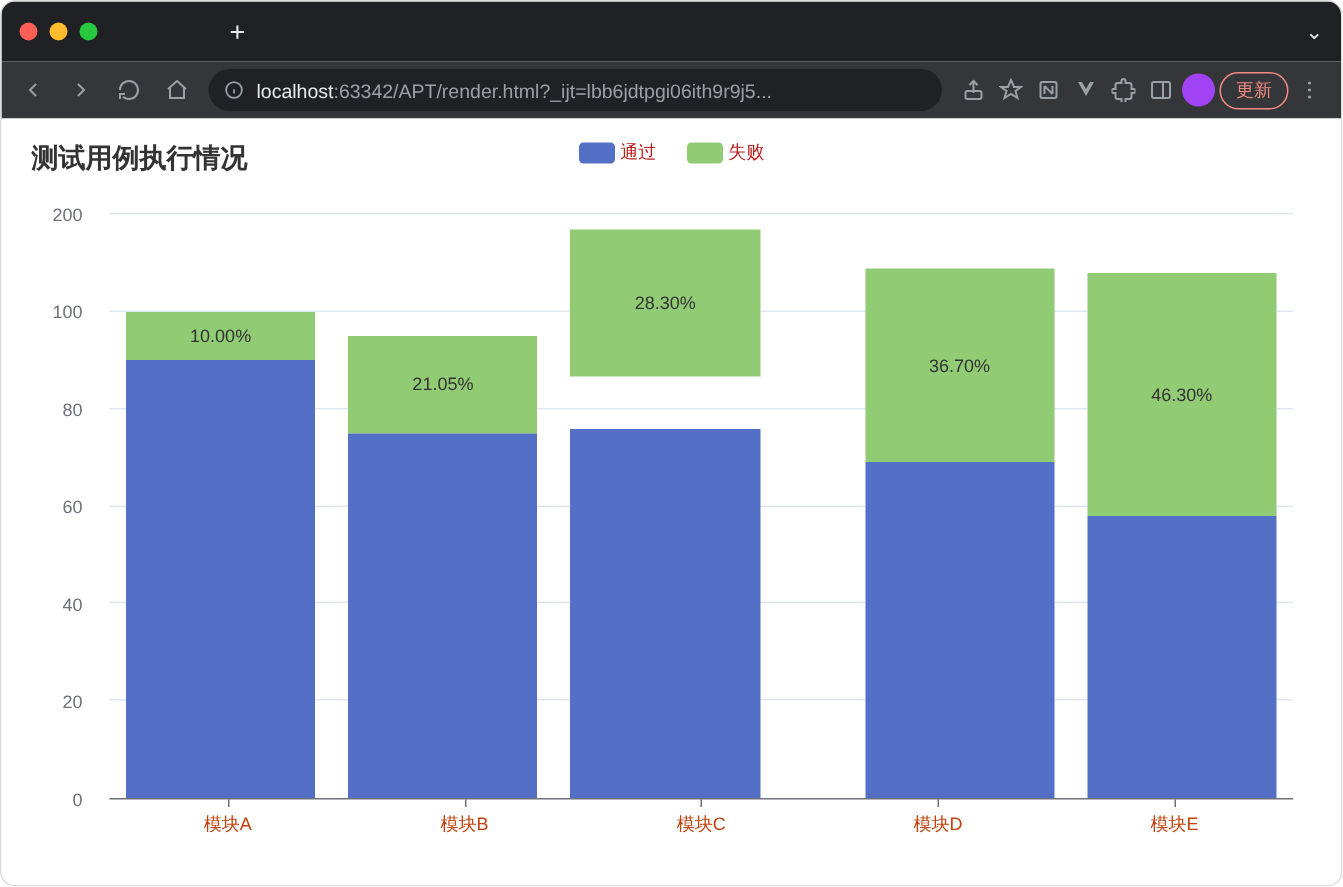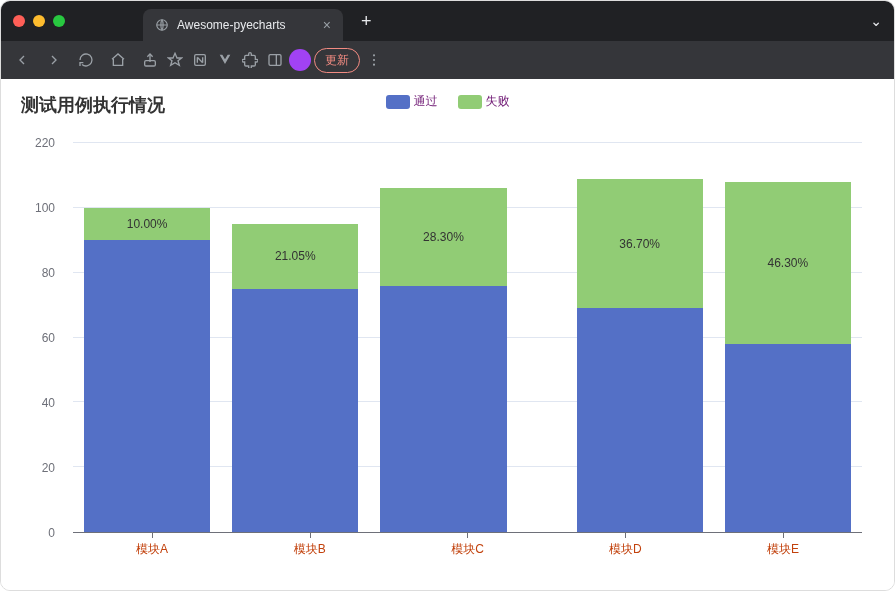--- a/index.html
+++ b/index.html
@@ -26,21 +26,21 @@
   .omnibox { flex: 1; height: 28px; background: #202124; border-radius: 14px; display: flex; align-items: center; padding: 0 10px; gap: 8px; min-width: 0; }
   .omnibox .secure { width: 14px; height: 14px; display:flex; align-items:center; justify-content:center; }
   .omnibox .url { color: #9aa0a6; font-size: 13px; white-space: nowrap; overflow: hidden; text-overflow: ellipsis; flex: 1; }
   .omnibox .url .host { color: #e8eaed; }
   .toolbar-right { display: flex; align-items: center; gap: 3px; }
   .avatar { width: 22px; height: 22px; border-radius: 50%; background: #a142f4; color: #fff; font-size: 11px; display:flex; align-items:center; justify-content:center; }
   .update-btn { border: 1px solid #f28b82; color: #f28b82; border-radius: 14px; padding: 3px 10px; font-size: 12px; cursor: pointer; }
   
   .content { flex: 1; background: #fff; position: relative; padding: 14px 12px 10px 12px; }
   .chart-title { font-size: 18px; font-weight: 700; color: #333; margin-left: 8px; }
-  .legend { position: absolute; top: 14px; left: 50%; transform: translateX(-50%); display: flex; gap: 20px; align-items: center; font-size: 12px; color: #701a75; }
+  .legend { position: absolute; top: 14px; left: 50%; transform: translateX(-50%); display: flex; gap: 20px; align-items: center; font-size: 12px; color: #b91c1c; }
   .legend-item { display: flex; align-items: center; gap: 4px; cursor: pointer; }
   .swatch { width: 24px; height: 14px; border-radius: 3px; }
   .plot-wrap { position: relative; height: 430px; margin-top: 26px; }
   .y-axis { position: absolute; left: 0; top: 0; bottom: 40px; width: 48px; }
   .y-tick { position: absolute; right: 6px; font-size: 12px; color: #6e7079; transform: translateY(50%); }
   .plot { position: absolute; left: 60px; right: 20px; top: 0; bottom: 40px; border-bottom: 1px solid #6e7079; }
   .gridline { position: absolute; left: 0; right: 0; border-top: 1px solid #e0e6f1; }
   .bars { position: absolute; left: 0; right: 0; bottom: 0; top: 0; display: flex; justify-content: space-around; align-items: flex-end; }
   .bar-group { width: 16%; display: flex; flex-direction: column; align-items: center; position: relative; }
   .seg { width: 100%; position: relative; }
@@ -55,30 +55,20 @@
 <body>
 
 <div class="window">
 
   <div class="titlebar">
     <div class="traffic">
       <div class="dot red"></div>
       <div class="dot yellow"></div>
       <div class="dot green"></div>
     </div>
-    <div class="tab">
-      <span class="favicon">
-        <svg viewBox="0 0 24 24" fill="none" stroke="#9aa0a6" stroke-width="2">
-            <circle cx="12" cy="12" r="9"></circle>
-            <path d="M3 12h18M12 3c2.5 3 2.5 15 0 18M12 3c-2.5 3-2.5 15 0 18"></path>
-          </svg>
-      </span>
-      <span class="title">Awesome-pyecharts</span>
-      <span class="close">×</span>
-    </div>
     <div class="newtab">+</div>
     <div class="spacer"></div>
     <div class="chev">⌄</div>
   </div>
 
   <div class="toolbar">
     <div class="icon-btn">
       <svg viewBox="0 0 24 24" fill="none" stroke="currentColor" stroke-width="2">
           <path d="M15 18l-6-6 6-6"></path>
         </svg>
@@ -92,20 +82,32 @@
       <svg viewBox="0 0 24 24" fill="none" stroke="currentColor" stroke-width="2">
           <path d="M3 12a9 9 0 1 1 3 6.7"></path>
           <path d="M3 21v-5h5"></path>
         </svg>
     </div>
     <div class="icon-btn">
       <svg viewBox="0 0 24 24" fill="none" stroke="currentColor" stroke-width="2">
           <path d="M3 11l9-8 9 8"></path>
           <path d="M5 10v10h14V10"></path>
         </svg>
+    </div>
+    <div class="omnibox">
+      <span class="secure">
+        <svg viewBox="0 0 24 24" fill="none" stroke="#9aa0a6" stroke-width="2">
+            <circle cx="12" cy="12" r="9"></circle>
+            <line x1="12" y1="8" x2="12" y2="8"></line>
+            <line x1="12" y1="11" x2="12" y2="16"></line>
+          </svg>
+      </span>
+      <span class="url">
+        <span class="host">localhost</span><span>:63342/APT/render.html?_ijt=lbb6jdtpgi06ith9r9j5...</span>
+      </span>
     </div>
     <div class="toolbar-right">
       <div class="icon-btn">
         <svg viewBox="0 0 24 24" fill="none" stroke="currentColor" stroke-width="2">
             <path d="M12 3v12"></path>
             <path d="M8 7l4-4 4 4"></path>
             <rect x="4" y="13" width="16" height="8" rx="2"></rect>
           </svg>
       </div>
       <div class="icon-btn">
@@ -162,21 +164,21 @@
     </div>
 
     <div class="plot-wrap">
       <div class="y-axis" id="yaxis">
           <div class="y-tick" style="bottom: 0%;">0</div>
           <div class="y-tick" style="bottom: 16.6667%;">20</div>
           <div class="y-tick" style="bottom: 33.3333%;">40</div>
           <div class="y-tick" style="bottom: 50%;">60</div>
           <div class="y-tick" style="bottom: 66.6667%;">80</div>
           <div class="y-tick" style="bottom: 83.3333%;">100</div>
-          <div class="y-tick" style="bottom: 100%;">220</div>
+          <div class="y-tick" style="bottom: 100%;">200</div>
         </div>
       <div class="plot" id="plot">
         <div id="grid">
             <div class="gridline" style="bottom: 16.6667%;"></div>
             <div class="gridline" style="bottom: 33.3333%;"></div>
             <div class="gridline" style="bottom: 50%;"></div>
             <div class="gridline" style="bottom: 66.6667%;"></div>
             <div class="gridline" style="bottom: 83.3333%;"></div>
             <div class="gridline" style="bottom: 100%;"></div>
           </div>
@@ -186,21 +188,21 @@
                 <div class="seg-label">10.00%</div>
               </div>
               <div class="seg seg-pass" style="height: 75%;"></div>
             </div>
             <div class="bar-group" style="height: 100%; justify-content: flex-end;">
               <div class="seg seg-fail" style="height: 16.6667%;">
                 <div class="seg-label">21.05%</div>
               </div>
               <div class="seg seg-pass" style="height: 62.5%;"></div>
             </div>
-            <div class="bar-group" style="height: 100%; justify-content: flex-end;">
+            <div class="bar-group" style="height: 100%; justify-content: flex-end; gap: 35px;">
               <div class="seg seg-fail" style="height: 25%;">
                 <div class="seg-label">28.30%</div>
               </div>
               <div class="seg seg-pass" style="height: 63.3333%;"></div>
             </div>
             <div class="bar-group" style="height: 100%; justify-content: flex-end; margin-left: 48px;">
               <div class="seg seg-fail" style="height: 33.3333%;">
                 <div class="seg-label">36.70%</div>
               </div>
               <div class="seg seg-pass" style="height: 57.5%;"></div>

